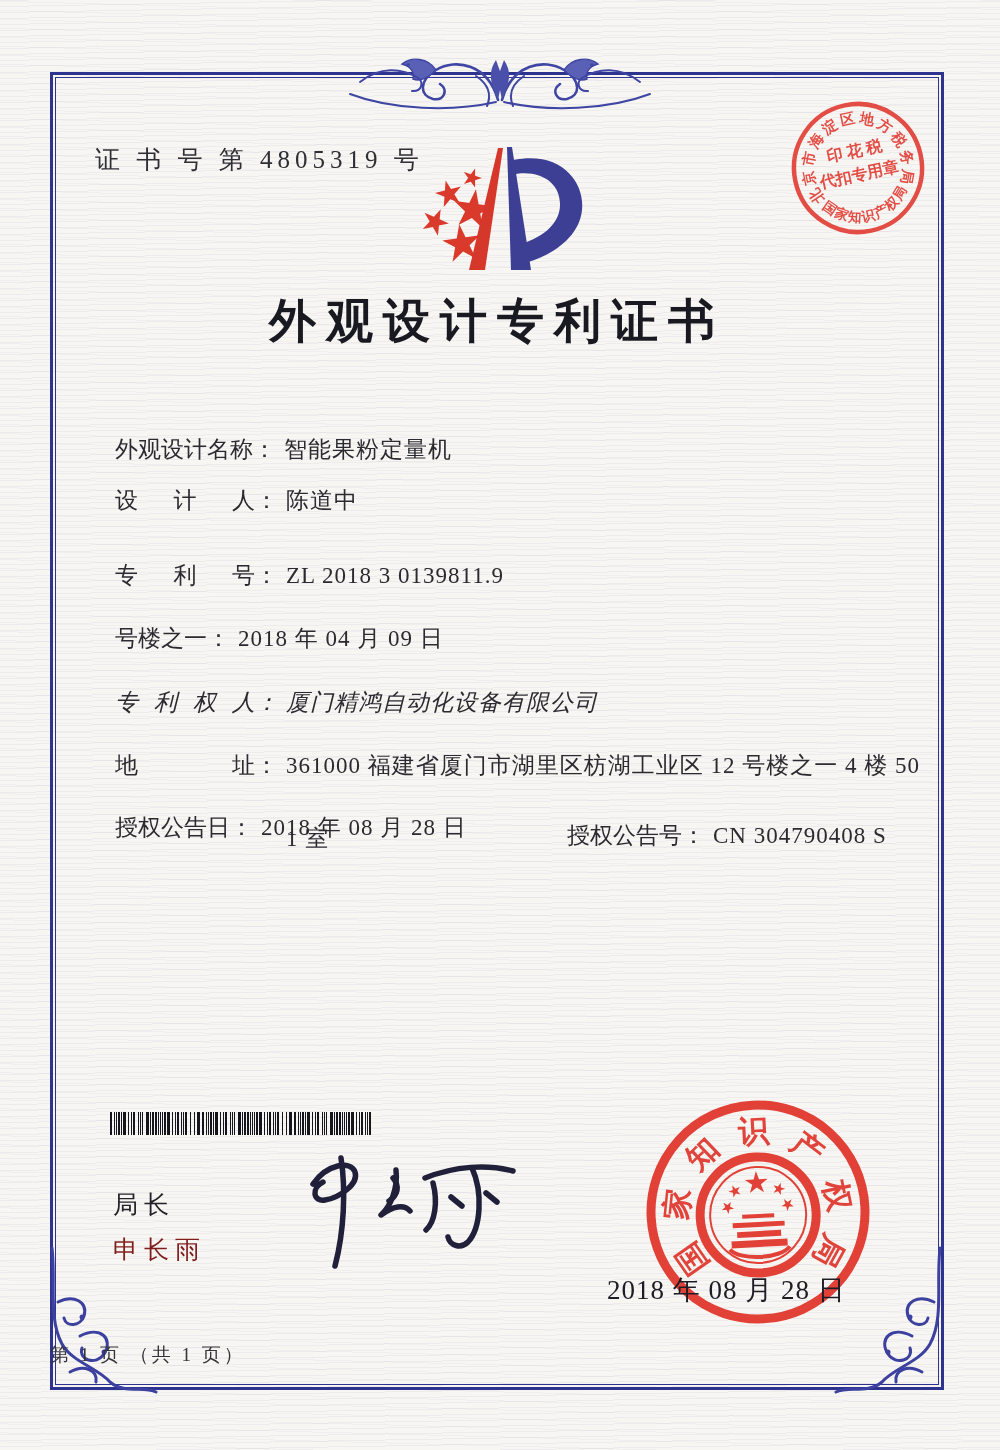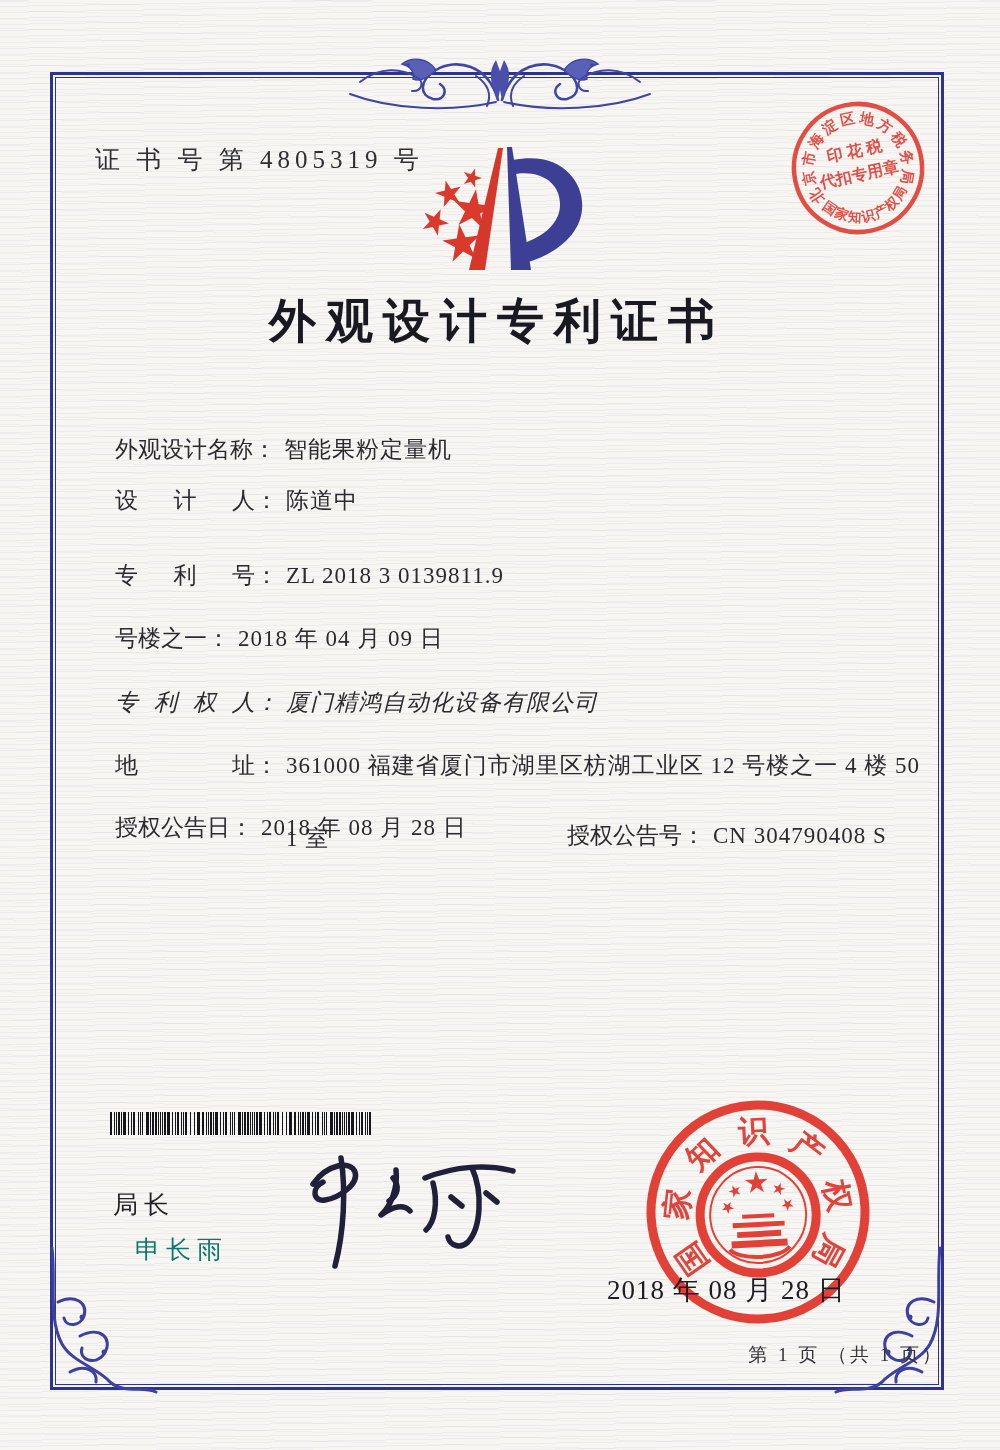--- a/index.html
+++ b/index.html
@@ -40,26 +40,26 @@
     position:absolute;left:84px;top:856px;width:858px;z-index:3;color:#2a2a30;
   }
   .paras p{margin:0;font-size:21.5px;line-height:31.5px;text-indent:2.15em;text-align:justify;}
   .barcode{
     position:absolute;left:110px;top:1112px;width:268px;height:23px;display:flex;z-index:3;
   }
   .barcode i{display:block;height:100%;background:#15151c;flex:none;}
   .officer-title{left:113px;top:1188px;font-size:25px;letter-spacing:6px;z-index:3;
     font-family:"Liberation Sans","DejaVu Sans",sans-serif;color:#222228;}
   .officer-name{left:113px;top:1233px;font-size:25px;letter-spacing:6px;z-index:3;
-    font-family:"Liberation Sans","DejaVu Sans",sans-serif;color:#0f766e;margin-left:22px;}
+    font-family:"Liberation Sans","DejaVu Sans",sans-serif;color:#7f1d1d;}
   .sig{left:275px;top:1148px;z-index:3;}
   .stamp-wrap{left:770px;top:80px;width:176px;height:176px;transform:rotate(-12deg);z-index:2;opacity:.88;}
   .seal-wrap{left:632px;top:1086px;width:252px;height:252px;z-index:2;opacity:.93;transform:rotate(-3deg);}
   .seal-date{left:607px;top:1272px;font-size:27px;letter-spacing:1px;color:#1d1d25;z-index:4;}
-  .footer{left:50px;top:1342px;width:894px;text-align:right;font-size:19px;letter-spacing:3px;z-index:3;color:#33333a;}
+  .footer{left:50px;top:1342px;width:894px;text-align:left;font-size:19px;letter-spacing:3px;z-index:3;color:#33333a;}
   .sealtxt{font-family:"Liberation Serif","DejaVu Serif",serif;font-weight:700;fill:#e0372e;}
   .ornament{z-index:2;}
   svg{overflow:visible;}
 </style>
 </head>
 <body>
 
 <div class="texture"></div>
 
 <div class="frame-outer">

